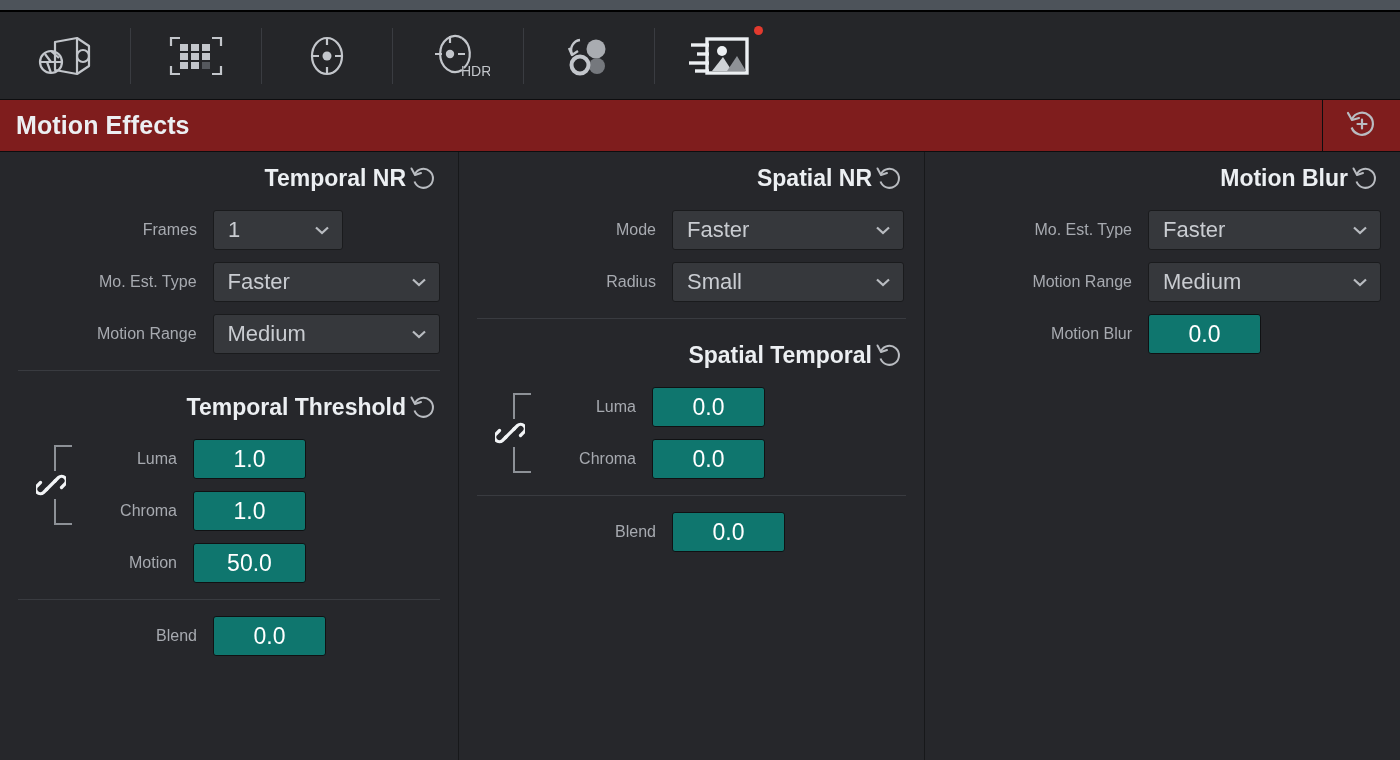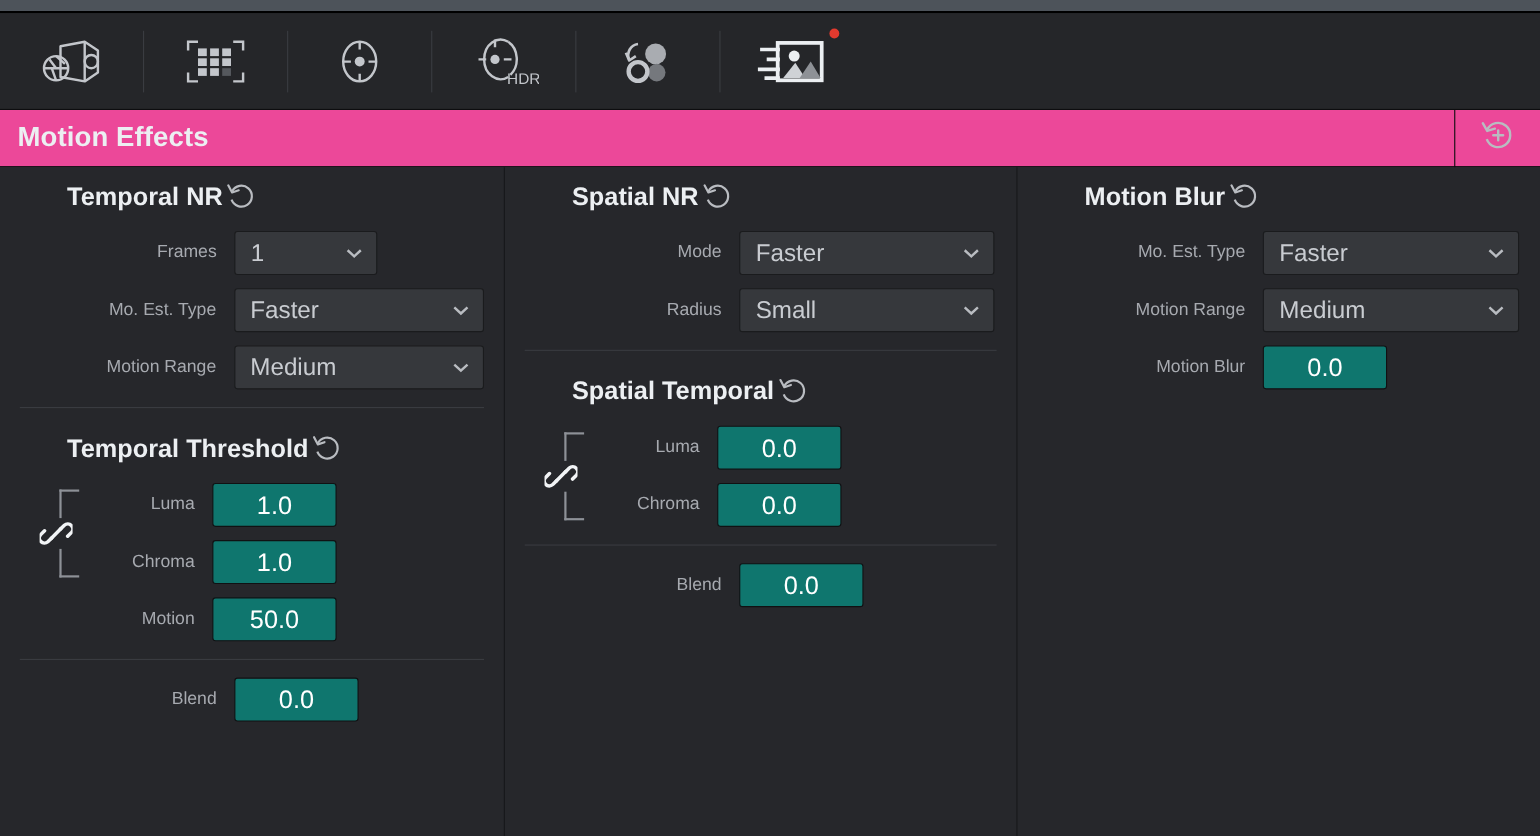--- a/index.html
+++ b/index.html
@@ -49,21 +49,21 @@
     right: 22px;
     width: 9px;
     height: 9px;
     border-radius: 50%;
     background: #e33a2e;
   }
 
   
   .titlebar {
     height: 52px;
-    background: #ec4899;
+    background: #7f1d1d;
     display: flex;
     align-items: center;
     border-bottom: 1px solid #0d0d0f;
   }
   .titlebar .title {
     flex: 1;
     padding-left: 16px;
     font-size: 25px;
     font-weight: bold;
     color: #eceff2;
@@ -90,21 +90,21 @@
     height: 100%;
   }
   .col-1 { width: 459px; border-right: 1px solid #17181a; }
   .col-2 { width: 466px; border-right: 1px solid #17181a; }
   .col-3 { width: 475px; }
 
   
   .group-head {
     display: flex;
     align-items: center;
-    justify-content: flex-start;
+    justify-content: flex-end;
     height: 52px;
     margin-left: 43px;
   }
   .group-head .gh-label {
     font-size: 23px;
     font-weight: bold;
     color: #eceff2;
   }
   .reset-btn {
     width: 34px;

